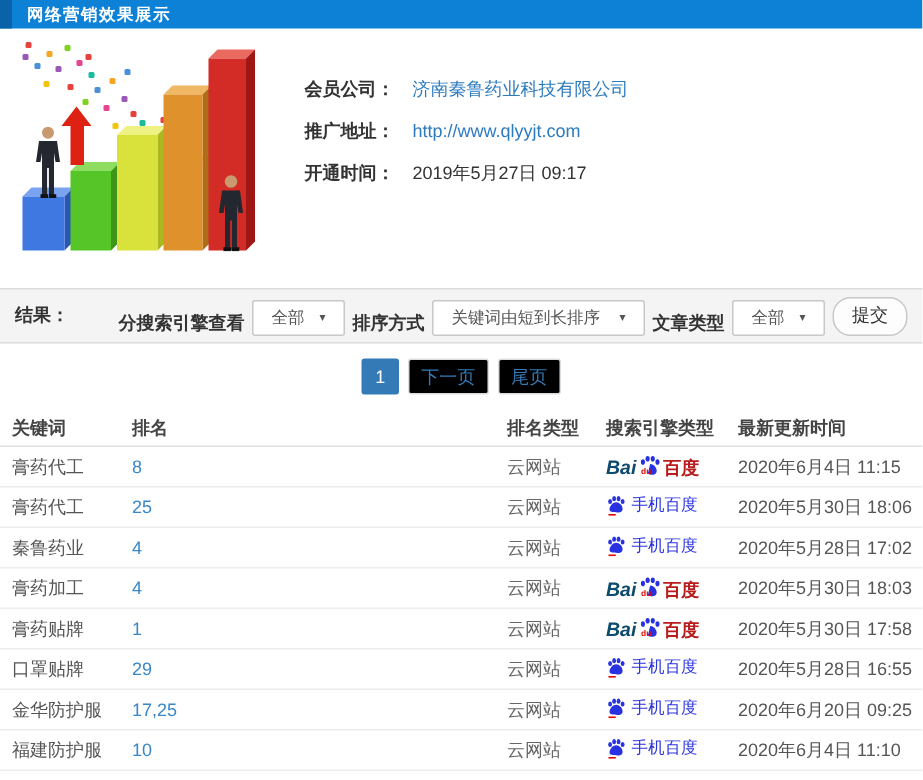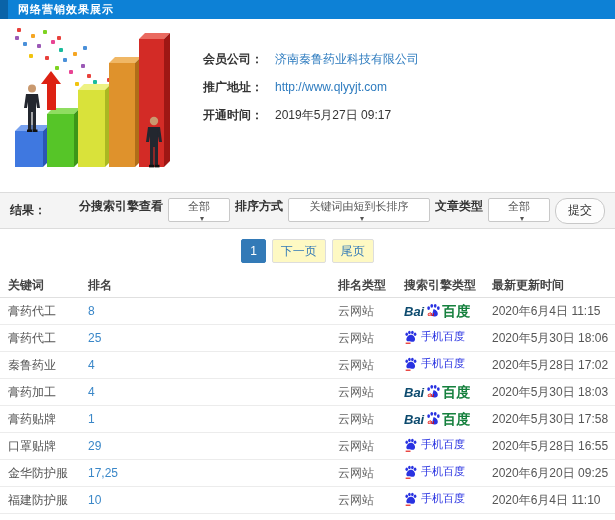--- a/index.html
+++ b/index.html
@@ -52,53 +52,53 @@
   .info-row { display:flex; height:28px; align-items:center; font-size:12px; }
   .info-label { width:90px; text-align:right; color:#333; font-weight:bold; }
   .info-value { margin-left:12px; color:#333; }
   a.info-value { color:#2d7bbf; text-decoration:none; }
   .info-value.count { color:#f5401f; }
 
   
   .filter-bar { height:37px; background:#f4f4f4; border-top:1px solid #dcdcdc; border-bottom:1px solid #dcdcdc;
     display:flex; align-items:center; padding:0 10px; }
   .result-label { font-size:12px; font-weight:bold; color:#333; }
-  .filter-controls { margin-left:auto; display:flex; align-items:flex-start; gap:5px; }
+  .filter-controls { margin-left:auto; display:flex; align-items:flex-end; gap:5px; }
   .f-label { font-size:12px; font-weight:bold; color:#333; }
   .select { height:24px; background:#fff; border:1px solid #c8c8c8; border-radius:2px; display:flex;
-    align-items:center; padding:0 12px; font-size:11px; color:#555; cursor:pointer;flex-direction:column; }
+    align-items:center; padding:0 12px; font-size:11px; color:#555; cursor:pointer; }
   .select .sel-text { flex:1; }
   .select.s-small { width:62px; }
   .select.s-wide  { width:142px; }
   .caret { font-size:8px; color:#555; margin-left:6px; }
   .submit { height:26px; padding:0 12px; background:#fdfdfd; border:1px solid #c8c8c8; border-radius:12px;
     font-size:12px; color:#333; cursor:pointer; font-family:"Liberation Sans", sans-serif; }
 
   
   .pagination { height:44px; display:flex; align-items:center; justify-content:center; gap:6px; }
   .pg { min-width:24px; height:24px; padding:0 8px; display:flex; align-items:center; justify-content:center;
-    font-size:12px; border:1px solid #ddd; border-radius:2px; background:#fef9c3; color:#337ab7;
+    font-size:12px; border:1px solid #ddd; border-radius:2px; background:#000000; color:#337ab7;
     text-decoration:none; cursor:pointer; }
   .pg.active { background:#337ab7; border-color:#337ab7; color:#fff; }
 
   
   .table { width:100%; font-size:12px; }
   .thead, .trow { display:grid; grid-template-columns:80px 250px 66px 88px 1fr; align-items:center; padding-left:8px; }
   .thead { height:25px; border-bottom:1px solid #e0e0e0; color:#444; font-weight:bold; }
   .trow { height:27px; border-bottom:1px solid #ececec; }
   .c-kw { color:#555; }
   .c-rank { color:#3a87c8; text-decoration:none; cursor:pointer; }
   .c-type { color:#666; }
   .c-date { color:#555; }
 
   
   .bd-pc { display:inline-flex; align-items:flex-end; line-height:1; }
   .bd-pc .bai { color:#0c4a6e; font-weight:bold; font-size:13px; font-style:italic; }
   .bd-pc svg { margin:0 1px; }
-  .bd-pc .bdcn { color:#15803d; font-weight:bold; font-size:14px; }
+  .bd-pc .bdcn { color:#b91c1c; font-weight:bold; font-size:12px; }
   .bd-mb { display:inline-flex; align-items:center; gap:4px; }
   .bd-mb i { font-style:normal; color:#2932e1; font-size:11px; }
 </style>
 </head>
 <body>
 
 <div class="page">
 
   <div class="topbar">
     <div class="topbar-accent"></div>

